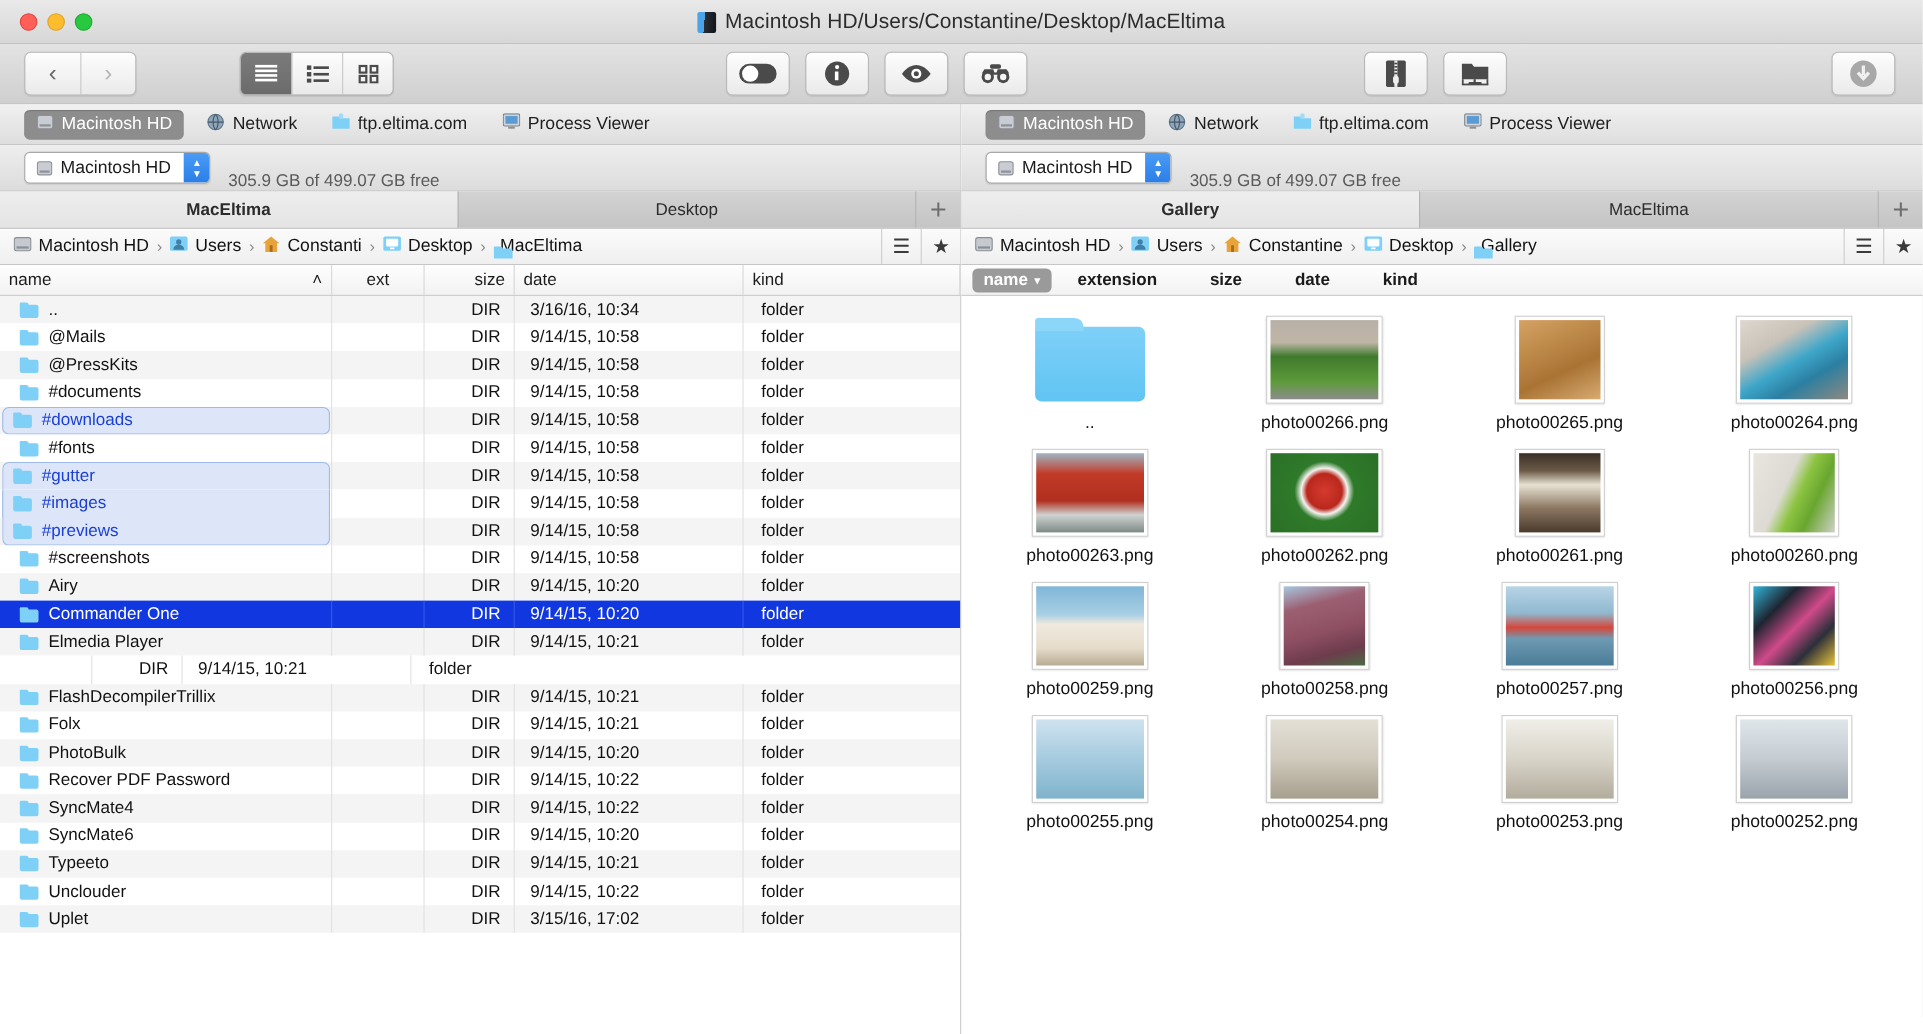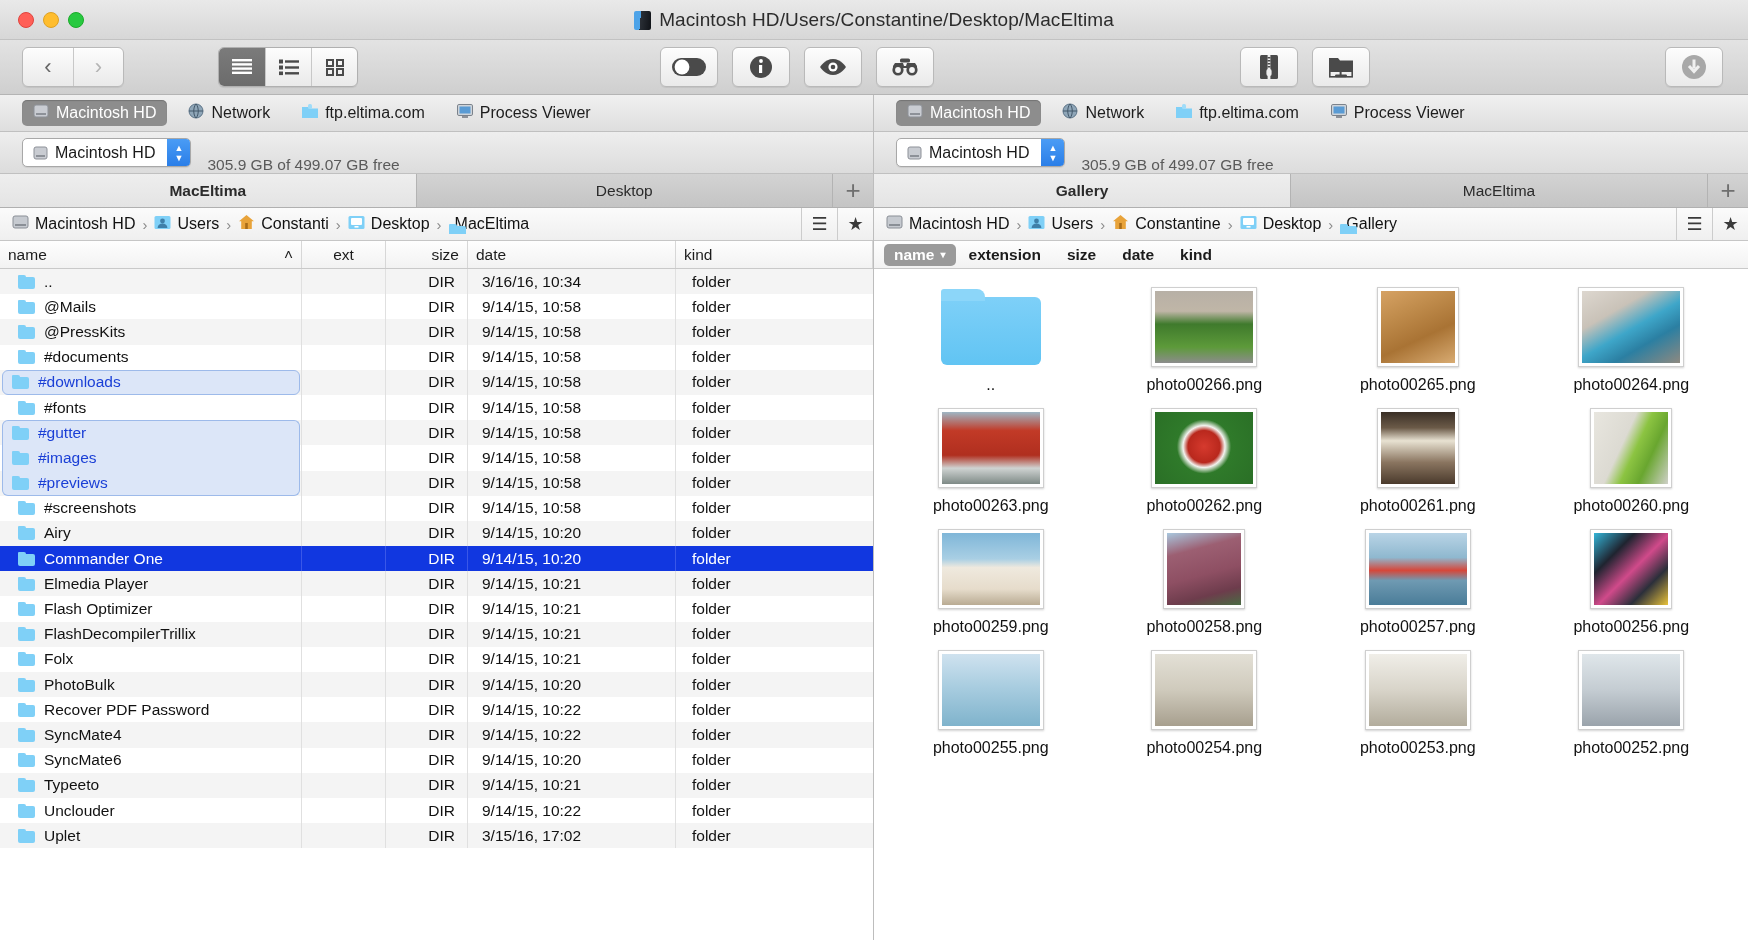--- a/index.html
+++ b/index.html
@@ -136,21 +136,21 @@
   .fico::before { content:""; position:absolute; left:0; top:2px; width:17px; height:12px;
     background:#7fd0f7; border-radius:1px 2px 2px 2px; }
   .fico::after { content:""; position:absolute; left:0; top:0; width:8px; height:3px;
     background:#7fd0f7; border-radius:1px 2px 0 0; }
 
   
   .gridhead { height:28px; display:flex; align-items:center; gap:0;
     background:linear-gradient(to bottom,#fefefe,#f2f2f2);
     border-bottom:1px solid #c9c9c9; padding-left:10px; font-size:15.5px;
     font-weight:bold; color:#1b1b1b; }
-  .gridhead .gh { padding:0 13px; }
+  .gridhead .gh { padding:0 24px; }
   .gridhead .gh.on { background:#9a9a9a; color:#fff; border-radius:5px;
     padding:2px 10px; display:flex; align-items:center; gap:6px; font-weight:bold; }
   .gridhead .gh.on .car { font-size:10px; }
 
   .grid { padding:18px 10px 0 10px; display:grid;
     grid-template-columns:repeat(4,1fr); row-gap:14px; height:calc(100% - 175px);
     overflow:hidden; align-content:start; }
   .gitem { display:flex; flex-direction:column; align-items:center; gap:9px; }
   .thumb { width:105px; height:80px; display:flex; align-items:center; justify-content:center; }
   .thumb .ph { border:1px solid #cfcfcf; background:#fff; padding:3px;
@@ -537,24 +537,20 @@
             <div class="cell name">
               <span class="fico"></span>
               <span>Elmedia Player</span>
             </div>
             <div class="cell ext"></div>
             <div class="cell size">DIR</div>
             <div class="cell date">9/14/15, 10:21</div>
             <div class="cell kind">folder</div>
           </div>
           <div class="row">
-            <div class="cell name">
-              <span class="fico"></span>
-              <span>Flash Optimizer</span>
-            </div>
             <div class="cell ext"></div>
             <div class="cell size">DIR</div>
             <div class="cell date">9/14/15, 10:21</div>
             <div class="cell kind">folder</div>
           </div>
           <div class="row">
             <div class="cell name">
               <span class="fico"></span>
               <span>FlashDecompilerTrillix</span>
             </div>

